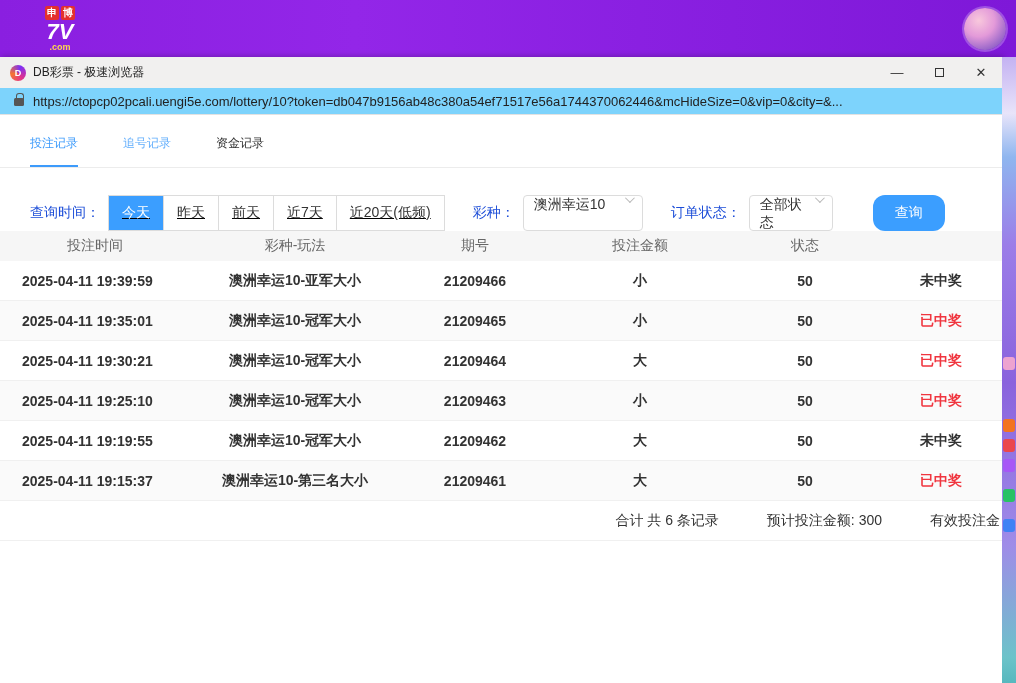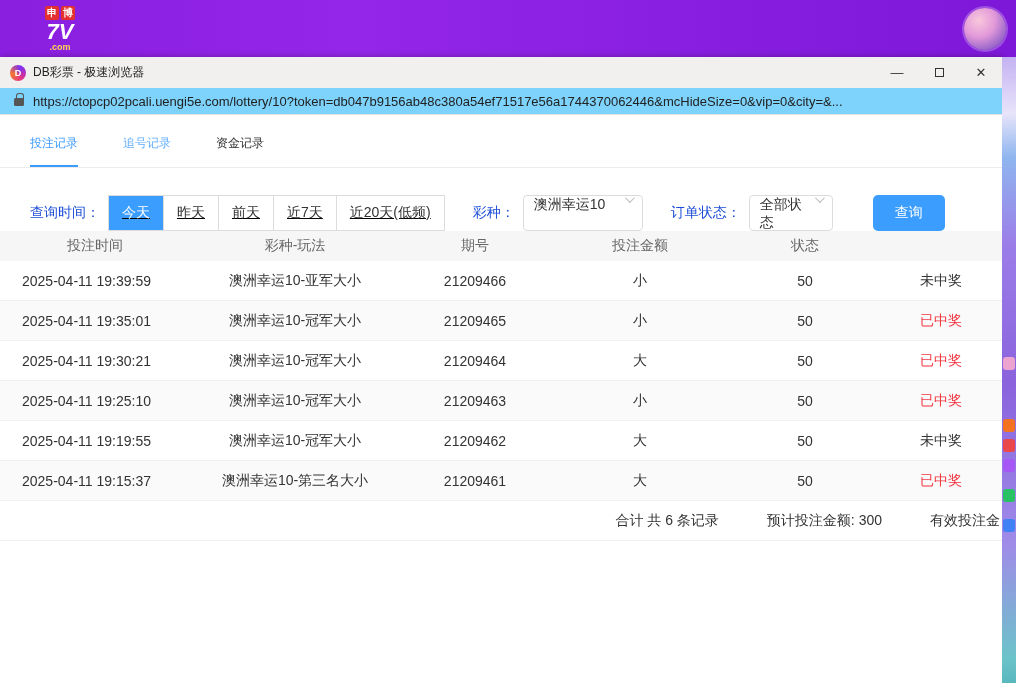--- a/index.html
+++ b/index.html
@@ -57,30 +57,30 @@
   .seg:first-child { border-left:none; }
   .seg.active { background:#3b9eff; color:#fff; }
   .select { display:flex; align-items:flex-start; justify-content:space-between; border:1px solid #dcdcdc;
     border-radius:4px; height:36px; padding:0 10px; margin-left:8px; font-size:14px; color:#333; cursor:pointer; }
   .select.lottery { width:120px; }
   .select.status { width:84px; }
   .caret { width:7px; height:7px; border-right:1.6px solid #b9b9b9; border-bottom:1.6px solid #b9b9b9;
     transform:rotate(45deg) translateY(-2px); }
   .ml28 { margin-left:28px; }
   .search-btn { margin-left:40px; width:72px; height:36px; background:#3b9eff; color:#fff; border:none;
-    border-radius:5px; font-size:14px; cursor:pointer; font-family:inherit; }
+    border-radius:12px; font-size:14px; cursor:pointer; font-family:inherit; }
 
   
   .table { width:1002px; }
   .thead, .tr { display:grid; grid-template-columns:190px 210px 150px 180px 150px 122px; align-items:center; }
   .thead { height:30px; background:#f6f6f6; color:#666; font-size:14px; }
   .th { text-align:center; }
   .tr { height:40px; border-bottom:1px solid #f0f0f0; font-size:14px; color:#333; }
   .tr:nth-child(even) { background:#fafafa; }
-  .td { text-align:center; }
+  .td { text-align:center;font-weight:bold; }
   .td.col-time { text-align:left; padding-left:22px; }
   .td.won { color:#f0353f; }
   .summary { height:40px; display:flex; justify-content:flex-end; align-items:center; gap:48px;
     border-bottom:1px solid #f0f0f0; font-size:14px; color:#333; overflow:hidden; }
   .summary span:last-child { width:72px; white-space:nowrap; overflow:hidden; }
 
   
   .edge { position:absolute; top:57px; left:1002px; width:14px; height:626px;
     background:linear-gradient(180deg,#c4b2f2 0%,#e8e4fa 9%,#8fb6ef 16%,#9b7de8 30%,#8a63dd 52%,#9f8ce8 78%,#6cc3c9 96%,#57b8be 100%); }
   .candy { position:absolute; left:1px; width:12px; height:13px; border-radius:3px; opacity:.95; }

